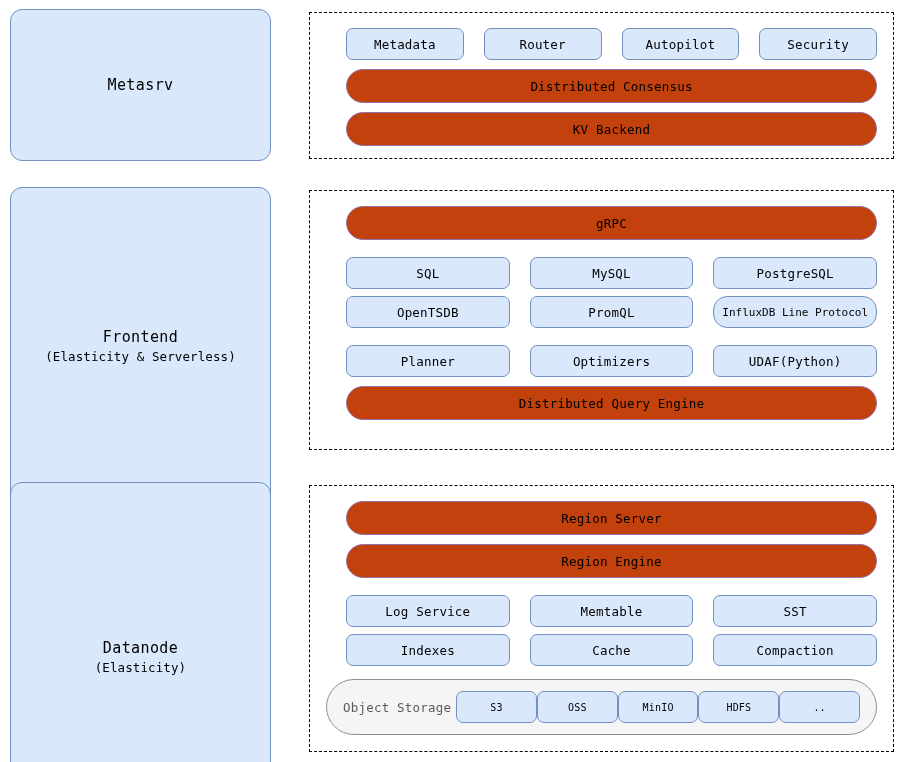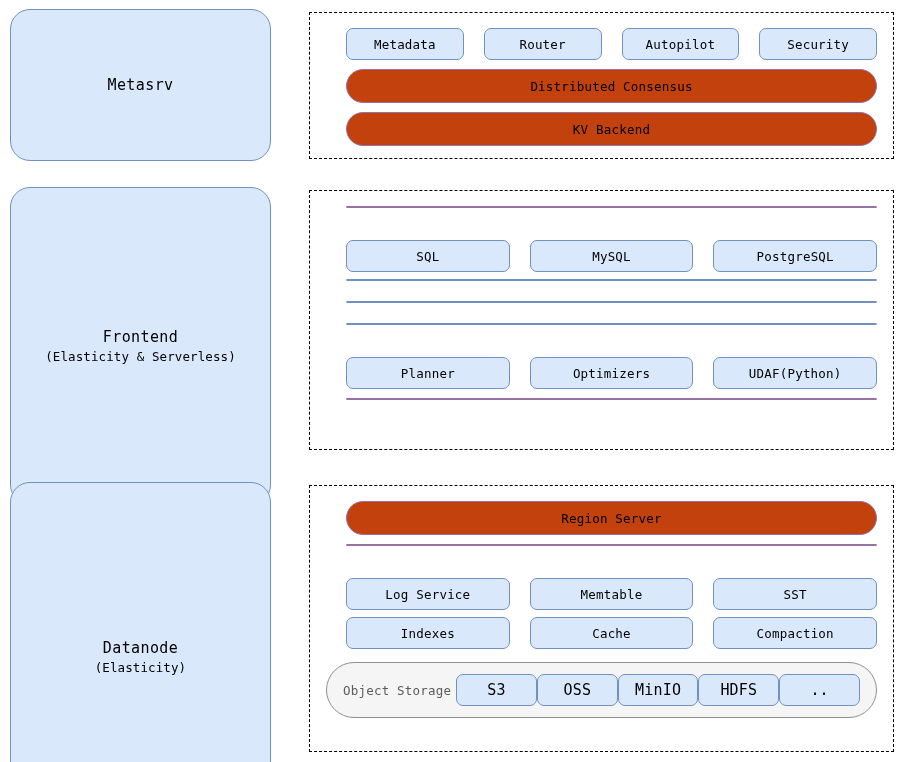--- a/index.html
+++ b/index.html
@@ -22,21 +22,21 @@
   }
 
   
   .node-panel {
     position: absolute;
     left: 10px;
     width: 261px;
     box-sizing: border-box;
     background: #dae8fc;
     border: 1px solid #7191c0;
-    border-radius: 20px;
+    border-radius: 12px;
     display: flex;
     flex-direction: column;
     align-items: center;
     justify-content: center;
     text-align: center;
   }
   .node-title {
     font-size: 15px;
     letter-spacing: 0.4px;
     line-height: 20px;
@@ -68,21 +68,21 @@
 
   
   .row {
     display: flex;
     gap: 20px;
     margin-bottom: 9px;
     padding-left: 20px;
   }
   .row:last-child { margin-bottom: 0; justify-content: center; }
   .row.tight { margin-bottom: 7px; }
-  .row.gap-lg { margin-bottom: 32px; flex-direction: column; }
+  .row.gap-lg { margin-bottom: 17px; }
 
   
   .box {
     flex: 1 1 0;
     min-width: 0;
     box-sizing: border-box;
     height: 32px;
     display: flex;
     align-items: center;
     justify-content: center;
@@ -127,21 +127,21 @@
     flex: 1 1 0;
     min-width: 0;
     box-sizing: border-box;
     height: 32px;
     display: flex;
     align-items: center;
     justify-content: center;
     background: #dae8fc;
     border: 1px solid #7191c0;
     border-radius: 7px;
-    font-size: 15px;
+    font-size: 10px;
     letter-spacing: 0.2px;
     white-space: nowrap;
   }
 </style>
 </head>
 <body>
 
 <div id="diagram">
 
   <div class="node-panel" id="panel-metasrv">

